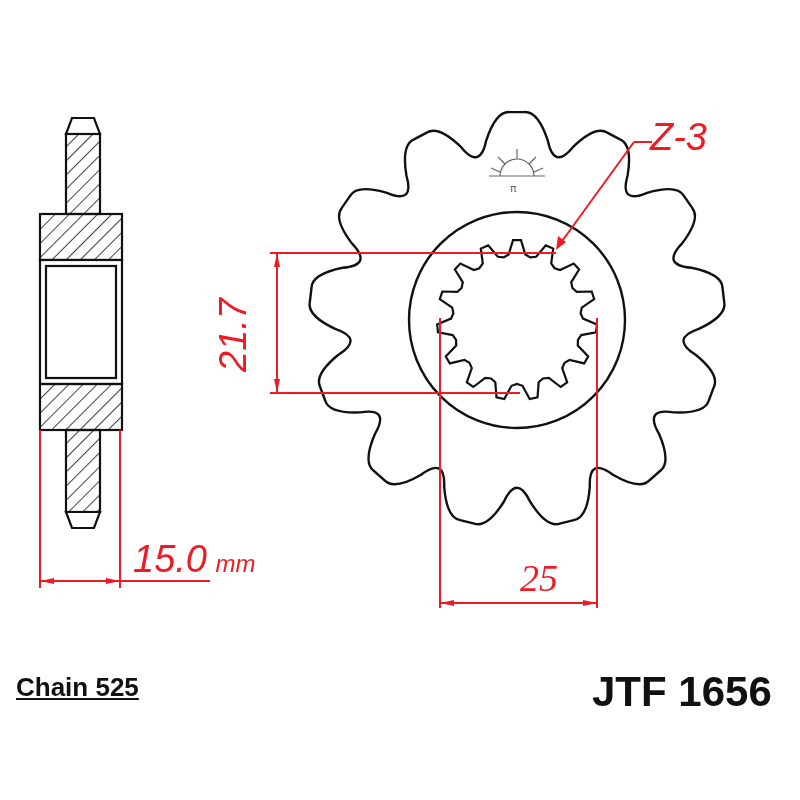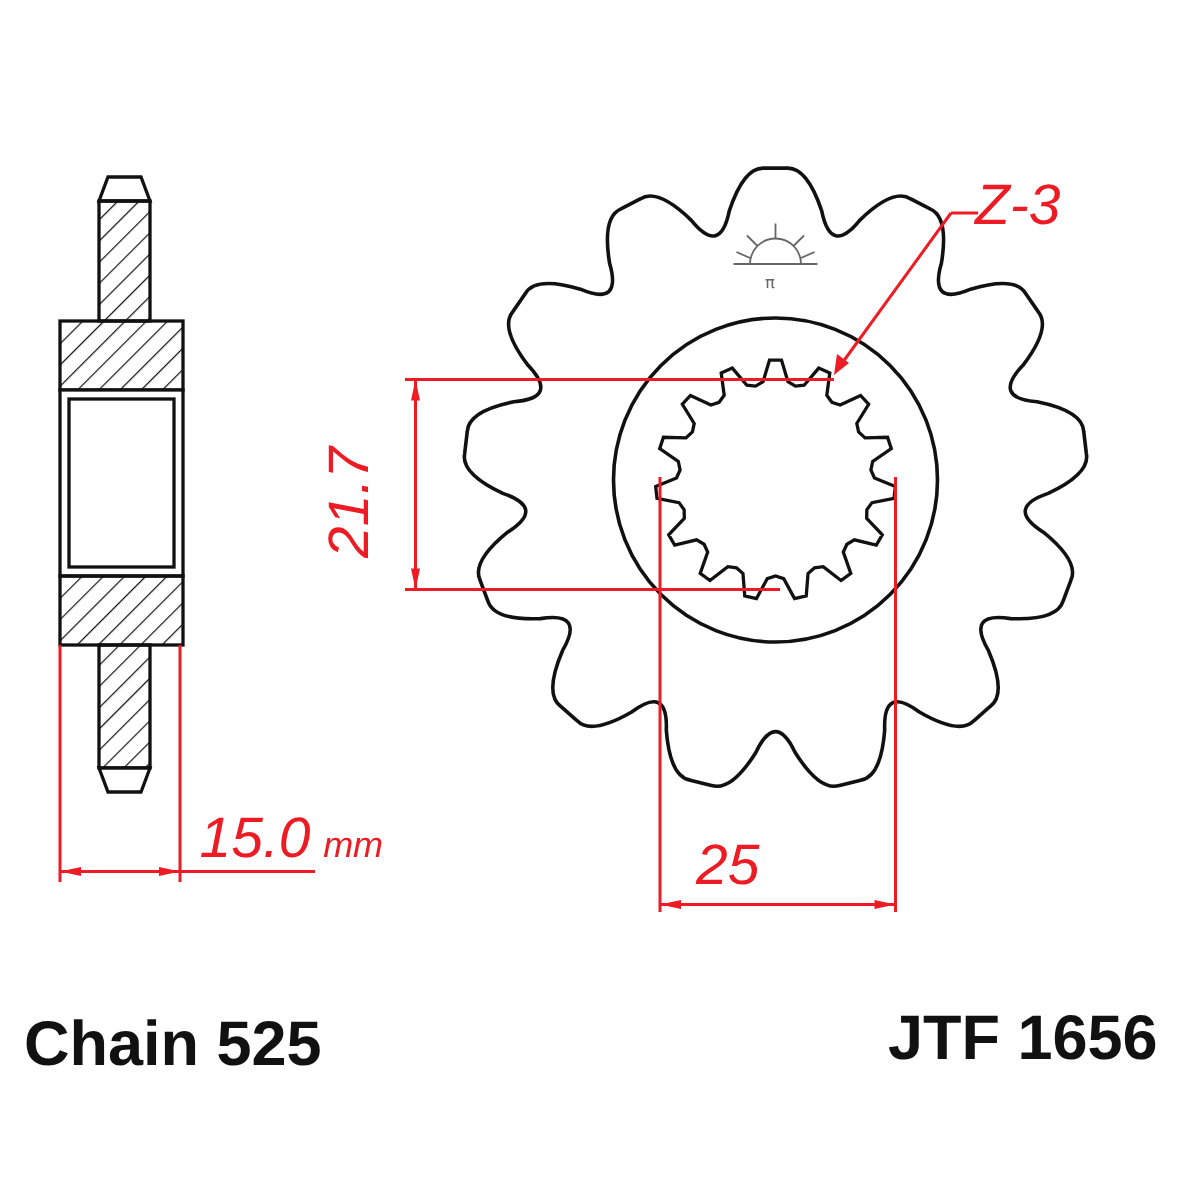--- a/index.html
+++ b/index.html
@@ -80,22 +80,22 @@
     <line x1="652" y1="142" x2="634" y2="142"></line>
     <line x1="634" y1="142" x2="560" y2="244"></line>
     <path d="M556 250 L558 236 L566 242 Z" stroke="none"></path>
   </g>
 </svg>
 
 <div class="lbl" style="left:650px;top:116px;font-size:38px;">Z-3</div>
 
 <div class="lbl" style="left:212px;top:300px;font-size:38px;transform:rotate(-90deg);transform-origin:left top;top:372px;">21.7</div>
 
-<div class="lbl" style="left:464px;top:556px;font-size:38px;">25</div>
+<div class="lbl" style="left:520px;top:556px;font-size:38px;font-family:Liberation Serif, serif;">25</div>
 
 <div style="position:absolute;left:133px;top:538px;white-space:nowrap;">
   <span class="lbl" style="position:static;font-size:38px;text-align:right;">15.0</span>
   <span class="lbl" style="position:static;font-size:24px;margin-left:4px;">mm</span>
 </div>
 
-<div class="title" style="left:16px;top:672px;font-size:42px;">Chain 525</div>
+<div class="title" style="left:16px;top:672px;font-size:26px;text-decoration:underline;">Chain 525</div>
 
 <div class="title" style="left:592px;top:668px;font-size:42px;">JTF 1656</div>
 
 </body></html>

